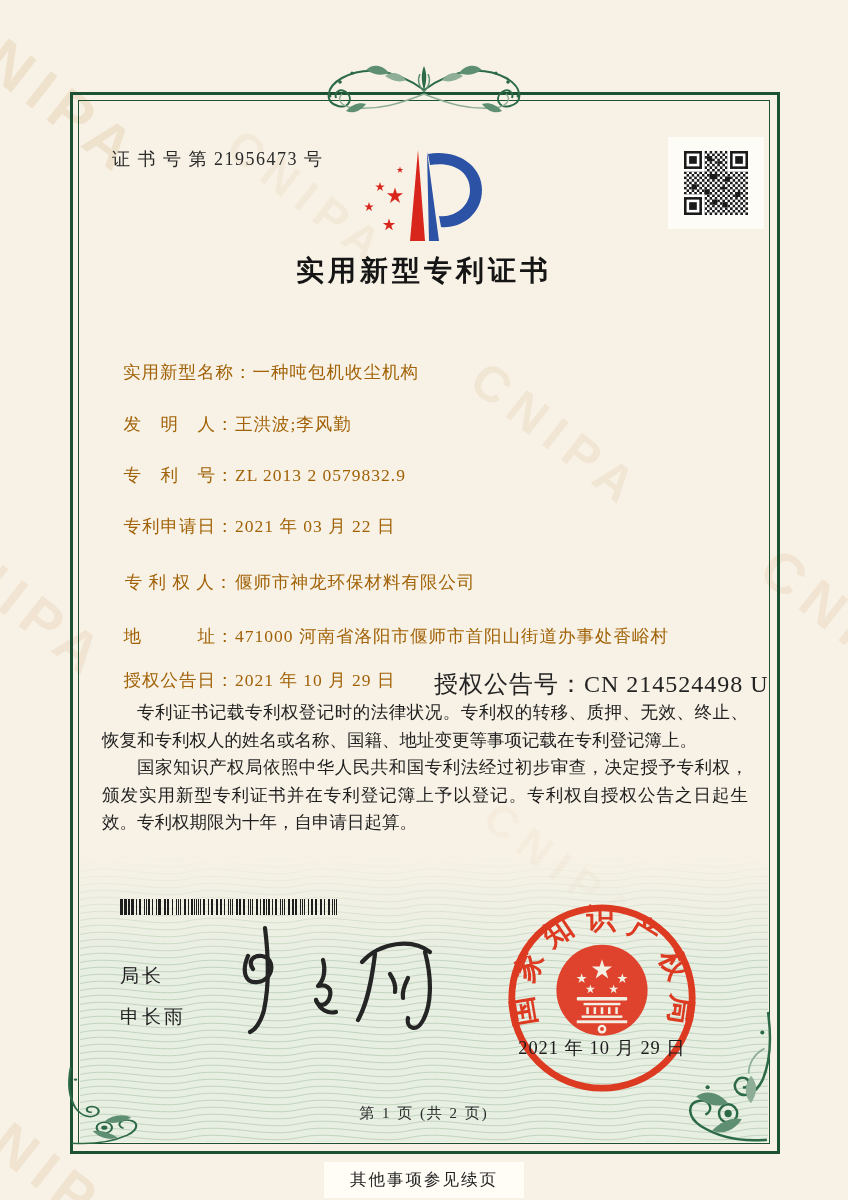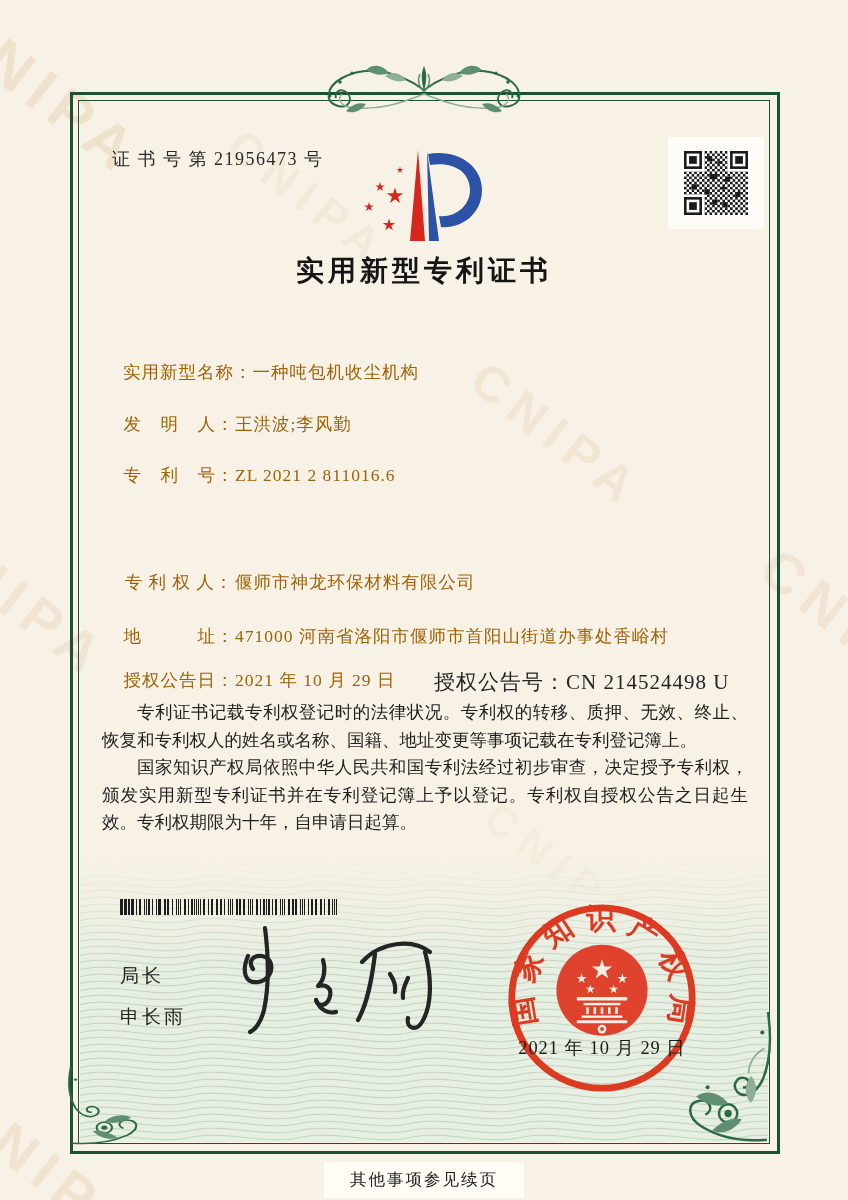--- a/index.html
+++ b/index.html
@@ -15,21 +15,21 @@
   
   .cert-no{position:absolute;left:112px;top:147px;font-size:18px;letter-spacing:1.5px;color:#2a2a2a;}
   .qr-box{position:absolute;left:668px;top:137px;width:96px;height:92px;background:#fdfcf7;}
   .qr-box svg{position:absolute;left:16px;top:14px;}
   .logo{position:absolute;left:352px;top:138px;}
   .title{position:absolute;left:0;right:0;top:252px;text-align:center;font-size:28px;
          font-weight:bold;letter-spacing:4px;color:#151515;}
   
   .row{position:absolute;left:123px;font-size:17.5px;letter-spacing:1px;color:#a16207;white-space:nowrap;text-align:center;}
   .row .lab{display:inline-block;min-width:112px;}
-  .grant2{position:absolute;left:434px;font-size:21px;letter-spacing:1px;white-space:nowrap;}
+  .grant2{position:absolute;left:434px;font-size:24px;letter-spacing:1px;white-space:nowrap;}
   .grant2 .lab{display:inline-block;min-width:112px;}
   
   .body-text{position:absolute;left:102px;top:699px;width:646px;font-size:17.5px;
              line-height:27.5px;text-align:justify;color:#1f1f1f;}
   .body-text p{margin:0;text-indent:2em;}
   
   .band{position:absolute;left:80px;top:854px;}
   
   .barcode{position:absolute;left:120px;top:899px;width:218px;height:16px;
     background:
@@ -198,21 +198,24 @@
 
   <div class="title">实用新型专利证书</div>
 
   <div class="row" style="top:360px">
     <span class="lab">实用新型名称：</span><span>一种吨包机收尘机构</span>
   </div>
   <div class="row" style="top:412px">
     <span class="lab">发　明　人：</span><span>王洪波;李风勤</span>
   </div>
   <div class="row" style="top:463px">
-    <span class="lab">专　利　号：</span><span>ZL 2021 2 811016.6</span>
+    <span class="lab">专　利　号：</span><span>ZL 2013 2 0579832.9</span>
+  </div>
+  <div class="row" style="top:514px">
+    <span class="lab">专利申请日：</span><span>2021 年 03 月 22 日</span>
   </div>
   <div class="row" style="top:570px">
     <span class="lab">专 利 权 人：</span><span>偃师市神龙环保材料有限公司</span>
   </div>
   <div class="row" style="top:624px">
     <span class="lab">地　　　址：</span><span>471000 河南省洛阳市偃师市首阳山街道办事处香峪村</span>
   </div>
   <div class="row" style="top:668px">
     <span class="lab">授权公告日：</span><span>2021 年 10 月 29 日</span>
   </div>
@@ -273,15 +276,16 @@
           <rect x="-21" y="26" width="42" height="2.5"></rect>
           <rect x="-26" y="31" width="52" height="3"></rect>
           <circle cy="40" r="4.5"></circle>
         </g>
         <circle cy="40" r="2" fill="#e03a24"></circle>
       </g>
     </g>
     <text x="100" y="158" text-anchor="middle" font-size="19" letter-spacing="1" fill="#1c1c1c" font-family="Liberation Serif, DejaVu Serif, serif">2021 年 10 月 29 日</text>
   </svg>
 
+  <div class="page-info">第 1 页 (共 2 页)</div>
   <div class="continuation">其他事项参见续页</div>
 
 </div>
 
 </body></html>

